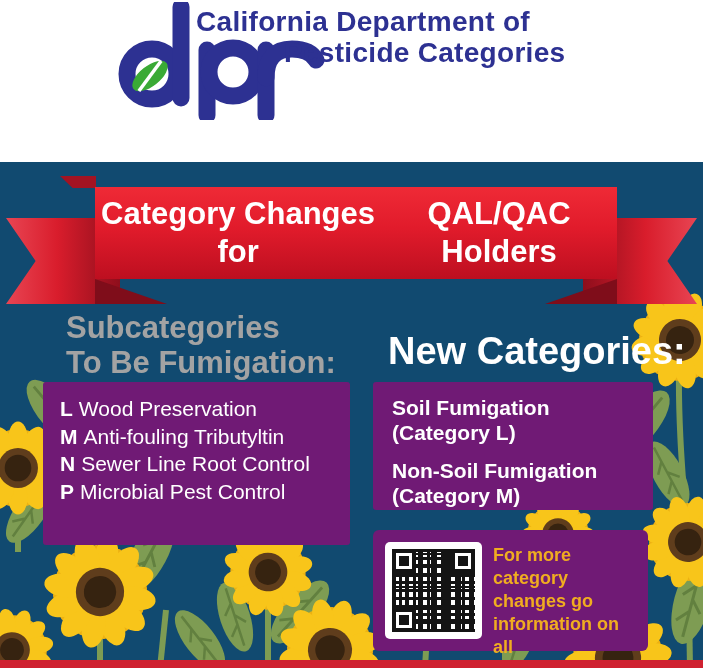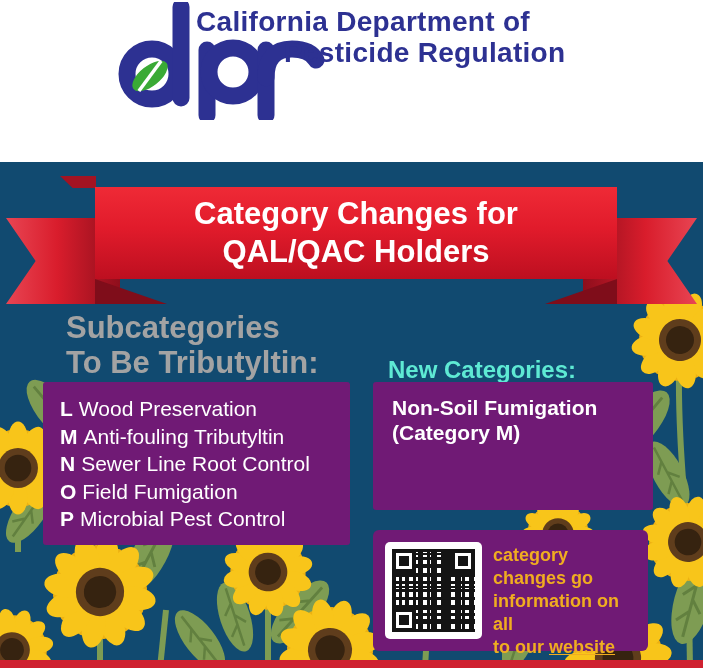--- a/index.html
+++ b/index.html
@@ -22,25 +22,25 @@
   .ribbon-tail{position:absolute;top:56px;width:114px;height:86px;z-index:9;}
   .tail-left{left:6px;background:linear-gradient(90deg,#e84553 0%,#d91d2c 45%,#8e0e1c 100%);
     clip-path:polygon(0 0,100% 0,100% 100%,0 100%,26% 50%);}
   .tail-right{left:583px;background:linear-gradient(270deg,#e84553 0%,#d91d2c 45%,#8e0e1c 100%);
     clip-path:polygon(0 0,100% 0,74% 50%,100% 100%,0 100%);}
   .ribbon-fold{position:absolute;top:117px;width:72px;height:25px;background:#7f0d1a;z-index:9;}
   .fold-left{left:95px;clip-path:polygon(0 0,100% 100%,0 100%);}
   .fold-right{left:545px;clip-path:polygon(100% 0,100% 100%,0 100%);}
   .ribbon-banner{position:absolute;left:95px;top:25px;width:522px;height:92px;z-index:10;
     background:linear-gradient(180deg,#ef2a36 0%,#e11b2b 45%,#bd0f20 100%);
-    display:flex;flex-direction:column;align-items:center;justify-content:center;}
+    display:flex;flex-direction:row;align-items:center;justify-content:center;}
   .ribbon-banner .line{color:#ffffff;font-size:31px;font-weight:bold;line-height:38px;text-align:center;}
   
   .heading-left{position:absolute;left:66px;top:148px;z-index:12;color:#a3a3a3;font-size:31px;font-weight:bold;line-height:35px;}
-  .heading-right{position:absolute;left:388px;top:194px;z-index:12;color:#5eead4;font-size:24px;font-weight:bold;}
+  .heading-right{position:absolute;left:388px;top:168px;z-index:12;color:#ffffff;font-size:38px;font-weight:bold;}
   
   .redbox{position:absolute;background:#701a75;border-radius:3px;z-index:15;color:#ffffff;}
   .box-eliminated{left:43px;top:220px;width:307px;height:163px;padding:13px 0 0 17px;box-sizing:border-box;}
   .box-eliminated .row{font-size:21px;line-height:27.5px;white-space:nowrap;}
   .box-eliminated .code{font-weight:bold;margin-right:6px;}
   .box-new{left:373px;top:220px;width:280px;height:128px;padding:13px 0 0 19px;box-sizing:border-box;}
   .box-new .cat{margin-bottom:13px;}
   .box-new .cat div{font-size:21px;font-weight:bold;line-height:25px;white-space:nowrap;}
   .box-info{left:373px;top:368px;width:275px;height:121px;border-radius:6px;display:flex;padding:12px;box-sizing:border-box;}
   
@@ -72,21 +72,21 @@
       <line x1="-18" y1="5" x2="18" y2="-5" stroke="#ffffff" stroke-width="3.5"></line>
     </g>
 
     <line x1="95" y1="48" x2="95" y2="113" stroke="#2d3192" stroke-width="17" stroke-linecap="round"></line>
     <circle cx="121" cy="70" r="24" fill="none" stroke="#2d3192" stroke-width="17"></circle>
 
     <line x1="154" y1="48" x2="154" y2="113" stroke="#2d3192" stroke-width="17" stroke-linecap="round"></line>
     <path d="M154,76 Q154,47 180,47 Q198,47 204,58" fill="none" stroke="#2d3192" stroke-width="17" stroke-linecap="round"></path>
   </svg>
   <div class="logo-text1">California Department of</div>
-  <div class="logo-text2">Pesticide Regulation</div>
+  <div class="logo-text2">Pesticide Categories</div>
 </div>
 
 <div class="poster">
 
   <svg class="decor" viewBox="0 0 703 506">
     <defs>
       <g id="flower">
         <g fill="#edb112">
           <ellipse transform="rotate(15)" cx="0" cy="-26" rx="9" ry="15"></ellipse>
           <ellipse transform="rotate(45)" cx="0" cy="-26" rx="9" ry="15"></ellipse>
@@ -167,58 +167,60 @@
   <div class="ribbon-tail tail-right"></div>
   <div class="ribbon-fold fold-left"></div>
   <div class="ribbon-fold fold-right"></div>
   <div class="ribbon-banner">
     <div class="line">Category Changes for</div>
     <div class="line">QAL/QAC Holders</div>
   </div>
 
   <div class="heading-left">
     <div>Subcategories</div>
-    <div>To Be Tributyltin:</div>
+    <div>To Be Fumigation:</div>
   </div>
 
   <div class="redbox box-eliminated">
     <div class="row">
       <span class="code">L</span><span>Wood Preservation</span>
     </div>
     <div class="row">
       <span class="code">M</span><span>Anti-fouling Tributyltin</span>
     </div>
     <div class="row">
       <span class="code">N</span><span>Sewer Line Root Control</span>
     </div>
     <div class="row">
-      <span class="code">O</span><span>Field Fumigation</span>
-    </div>
-    <div class="row">
       <span class="code">P</span><span>Microbial Pest Control</span>
     </div>
   </div>
 
   <div class="heading-right">New Categories:</div>
 
   <div class="redbox box-new">
+    <div class="cat">
+      <div>Soil Fumigation</div>
+      <div>(Category L)</div>
+    </div>
     <div class="cat">
       <div>Non-Soil Fumigation</div>
       <div>(Category M)</div>
     </div>
   </div>
 
   <div class="redbox box-info">
     <div class="qr">
       <div class="qr-noise"></div>
       <div class="finder f-tl"></div>
       <div class="finder f-tr"></div>
       <div class="finder f-bl"></div>
     </div>
     <div class="info-text">
+      <div>For more</div>
       <div>category changes go</div>
       <div>information on all</div>
       <div><span>to our </span><span class="lnk">website</span></div>
 
     </div>
   </div>
 
   <div class="bottom-strip"></div>
 </div>
 

